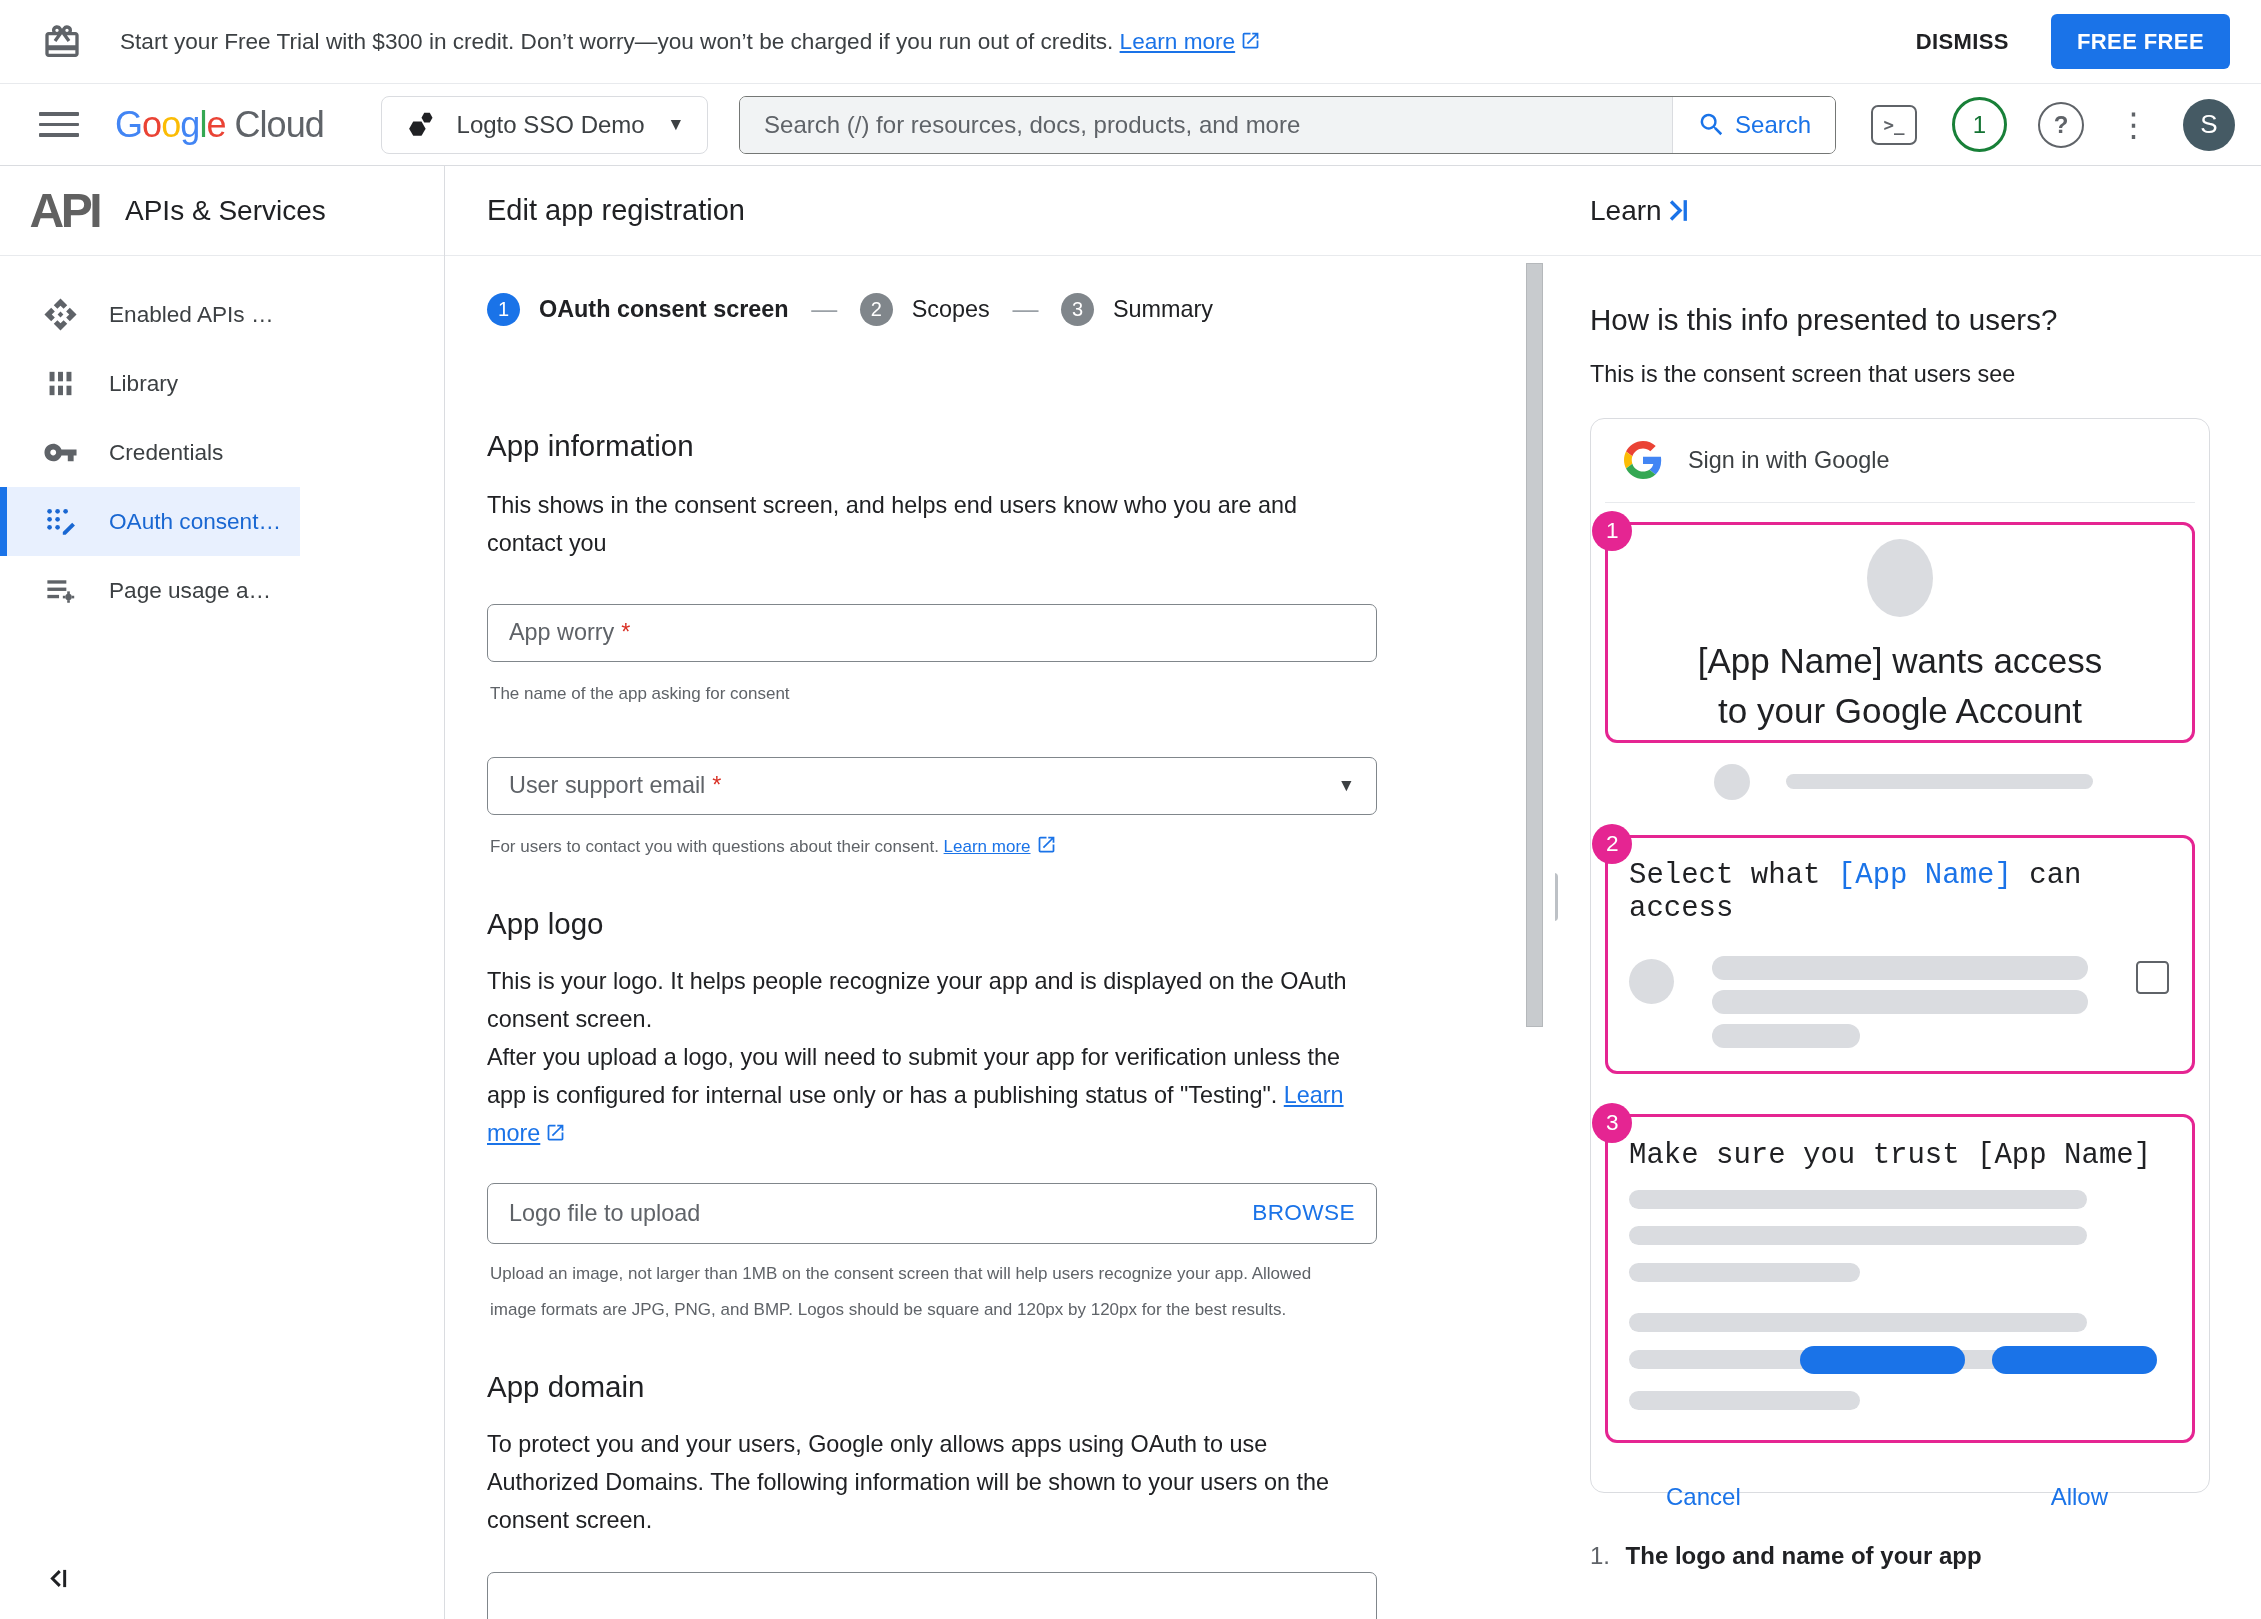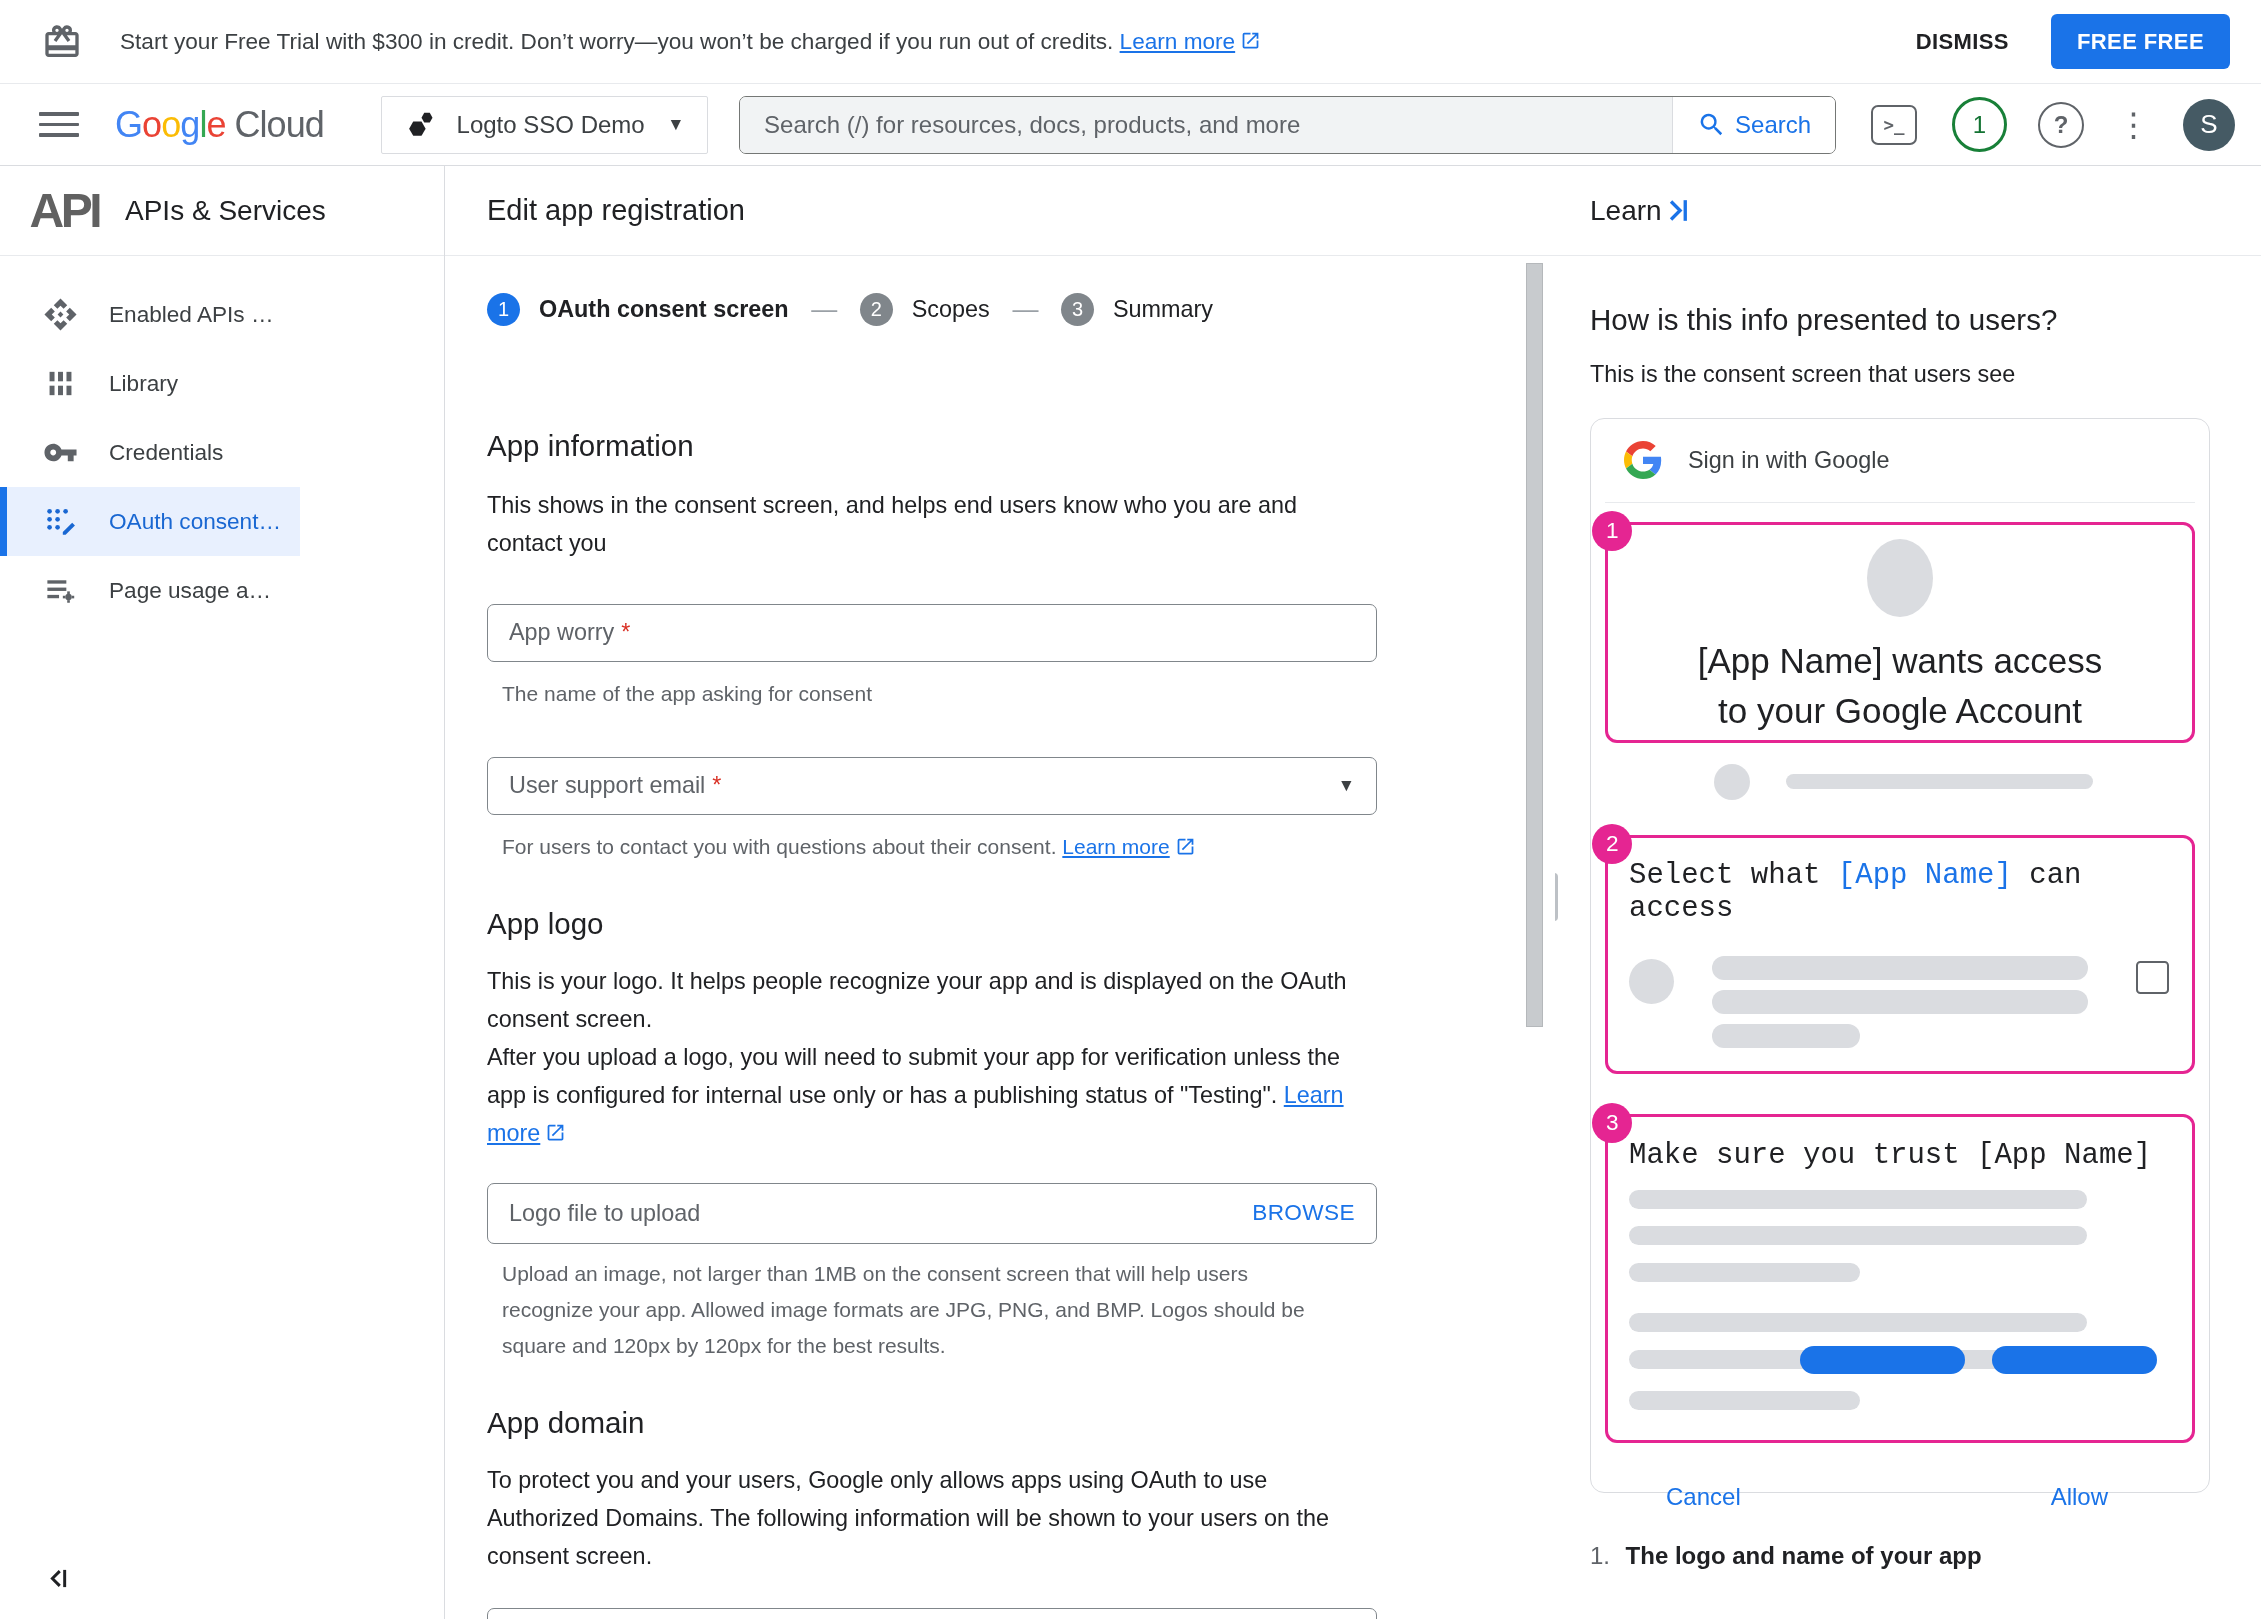--- a/index.html
+++ b/index.html
@@ -20,21 +20,21 @@
 
   
   .appbar{position:absolute;top:84px;left:0;right:0;height:81px;border-bottom:0.9px solid #dadce0;
     display:flex;align-items:center;background:#fff;}
   .burger{margin-left:39px;width:40px;cursor:pointer;}
   .burger div{height:3.5px;background:#5f6368;margin:7px 0;border-radius:0.9px;}
   .glogo{margin-left:36px;font-size:36px;letter-spacing:-0.9px;white-space:nowrap;}
   .glogo .c0{color:#4285F4}.glogo .c1{color:#EA4335}.glogo .c2{color:#FBBC05}
   .glogo .c3{color:#4285F4}.glogo .c4{color:#34A853}.glogo .c5{color:#EA4335}
   .glogo .cloud{color:#5f6368;margin-left:8.7px;}
-  .projbtn{margin-left:57px;height:56px;border:0.9px solid #dadce0;border-radius:2px;
+  .projbtn{margin-left:57px;height:56px;border:0.9px solid #dadce0;border-radius:8px;
     display:flex;align-items:center;padding:0 22.6px;cursor:pointer;background:#fff;}
   .projbtn svg{margin-right:19px;}
   .projbtn .pname{font-size:24px;color:#3c4043;}
   .caret{font-size:17.4px;color:#3c4043;margin-left:22.6px;}
   .searchwrap{flex:1;margin-left:31px;margin-right:35px;height:56px;border:0.9px solid #747775;
     border-radius:7px;display:flex;overflow:hidden;}
   .searchwrap input{flex:1;border:none;outline:none;background:#f1f3f4;font-size:24px;
     padding:0 24px;color:#3c4043;font-family:"Liberation Sans",sans-serif;}
   .searchwrap input::placeholder{color:#5f6368;}
   .searchbtn{width:162px;background:#fff;border-left:0.9px solid #dadce0;display:flex;
@@ -82,21 +82,21 @@
   .steplbl{font-size:23.4px;margin-left:19px;color:#202124;}
   .steplbl.active{font-weight:700;}
   .stepdash{color:#9aa0a6;font-size:26px;margin:0 22.6px;}
   .h2{font-size:29.5px;font-weight:500;color:#202124;}
   .para{font-size:23.4px;line-height:38px;color:#202124;}
   .field{height:56px;border:0.9px solid #80868b;border-radius:7px;display:flex;align-items:center;
     padding:0 21px;font-size:23.4px;color:#5f6368;background:#fff;cursor:text;}
   .field .req{color:#d93025;margin-left:7px;}
   .field .fspace{flex:1;}
   .browse{color:#1a73e8;font-weight:500;font-size:22.6px;letter-spacing:0.4px;cursor:pointer;}
-  .helper{font-size:21px;line-height:36px;color:#5f6368;margin-left:15px;}
+  .helper{font-size:17px;line-height:36px;color:#5f6368;margin-left:3px;}
   .helper .extlink{vertical-align:-3.5px;}
 
   
   .mscroll{position:absolute;top:90px;right:14px;width:14.8px;bottom:0;}
   .mthumb{position:absolute;top:7px;left:0;width:14.8px;height:762px;background:#c8cbce;border:0.9px solid #b5b8bb;}
   .dragpill{position:absolute;left:-5.2px;top:707px;width:7.8px;height:48px;border-radius:4.3px;background:#bdc1c6;}
 
   
   .learnhead{justify-content:flex-start;padding:0 30px 0 35px;font-size:28px;color:#202124;}
   .learnbody{padding:47px 49px 0 35px;}

